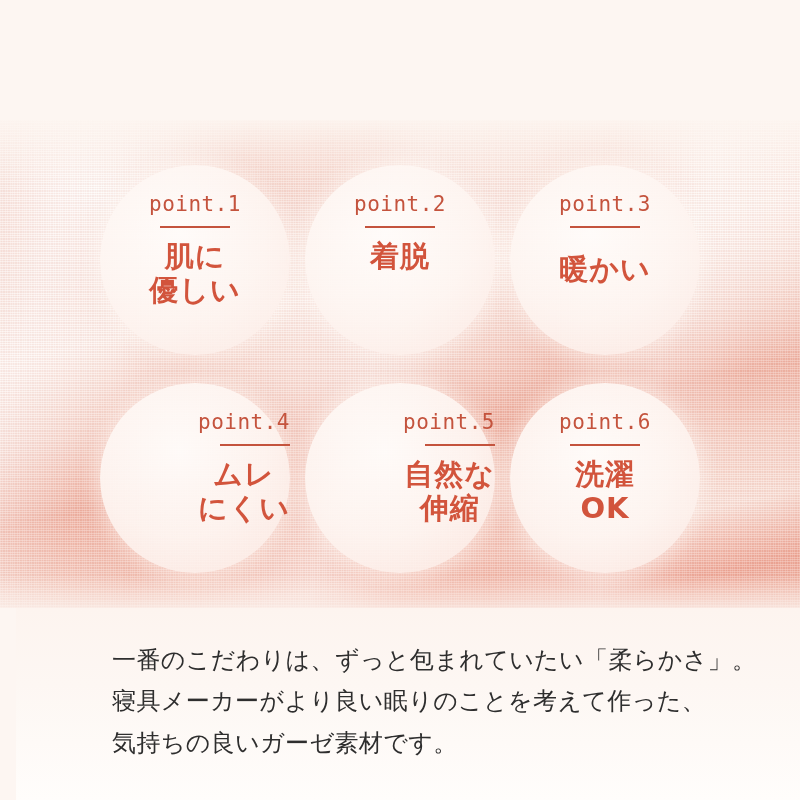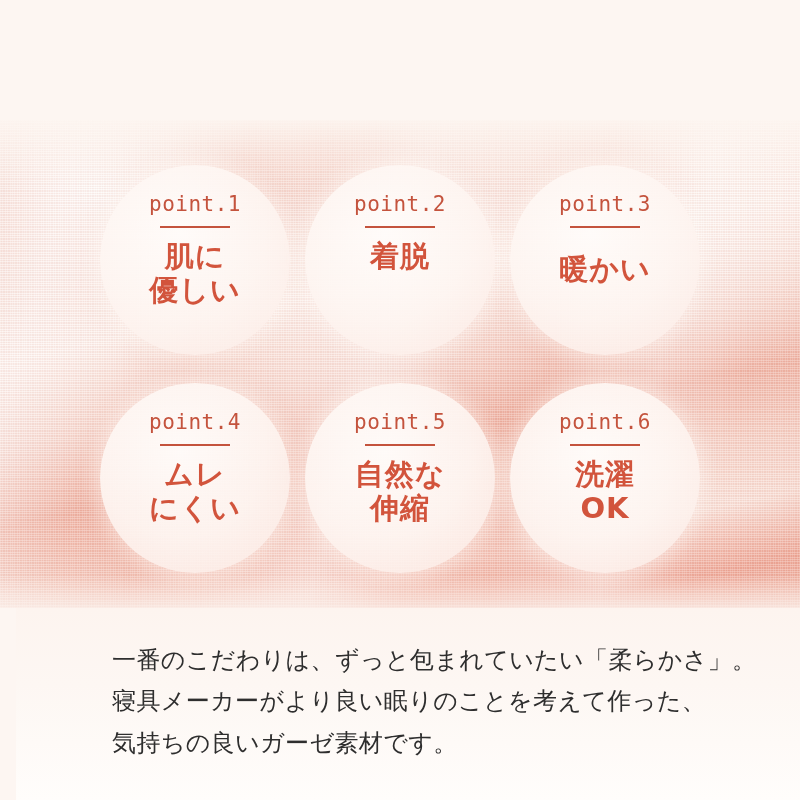--- a/index.html
+++ b/index.html
@@ -124,22 +124,22 @@
         rgba(253,240,235,0.86) 80%,
         rgba(252,236,230,0.74) 100%);
     box-shadow: 0 0 18px 6px rgba(255,248,244,0.45);
     display: flex;
     flex-direction: column;
     align-items: center;
   }
   .c1 { left: 100px; top: 165px; }
   .c2 { left: 305px; top: 165px; }
   .c3 { left: 510px; top: 165px; }
-  .c4 { left: 100px; top: 383px; }
-  .c5 { left: 305px; top: 383px; }
+  .c4 { left: 100px; top: 383px; align-items: flex-end; }
+  .c5 { left: 305px; top: 383px; align-items: flex-end; }
   .c6 { left: 510px; top: 383px; }
 
   .point-label {
     margin-top: 29px;
     font-family: "DejaVu Sans Mono", monospace;
     font-size: 21px;
     letter-spacing: 0.5px;
     color: #c4533d;
     line-height: 1;
   }

